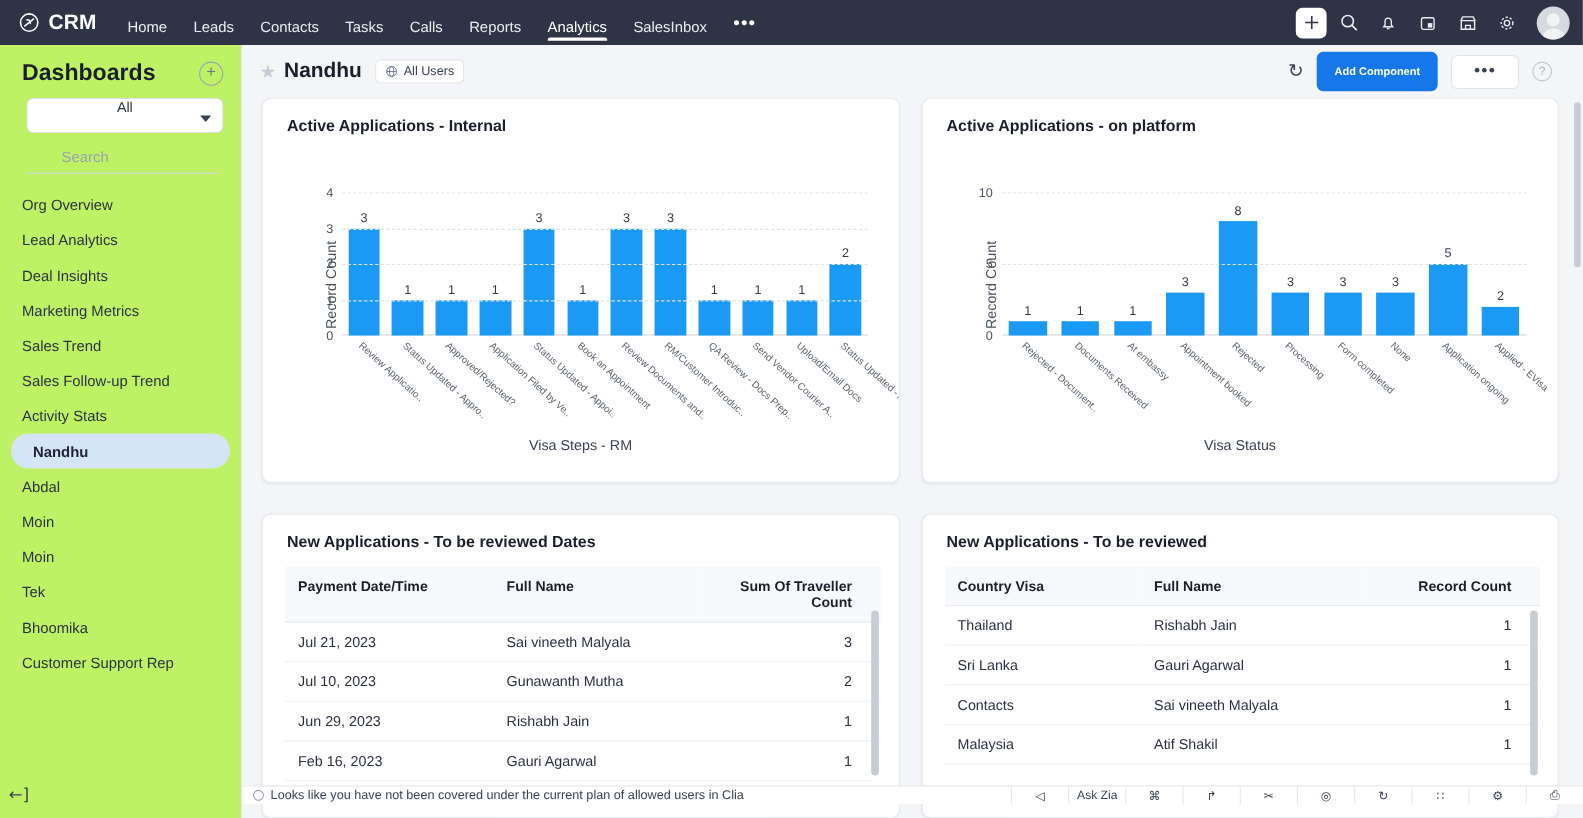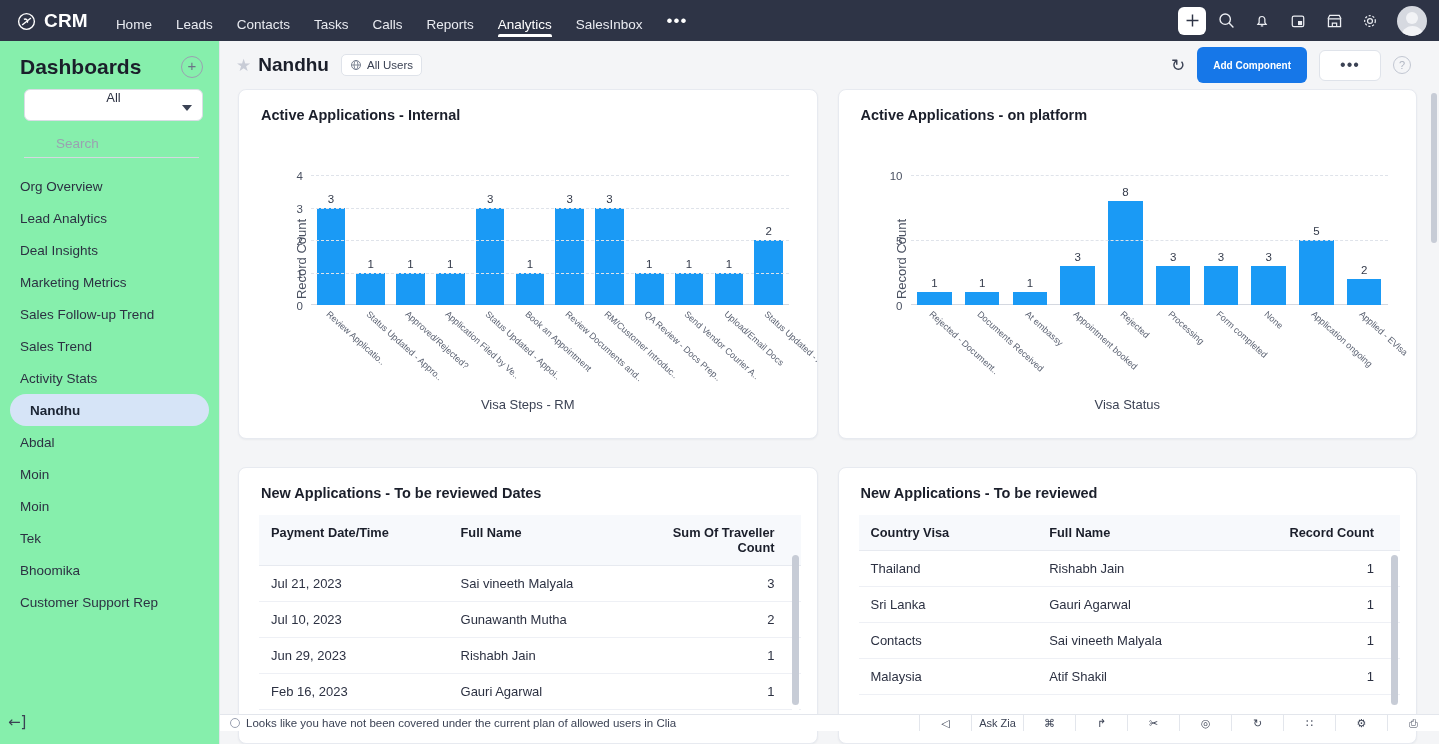--- a/index.html
+++ b/index.html
@@ -7,21 +7,21 @@
     width: 1439px; height: 744px; overflow: hidden;
     font-family: "Liberation Sans", sans-serif;
     background: #f4f5f7; color: #2c3142;
   }
 
   
   .topbar {
     height: 41px; background: #2e3446; display: flex; align-items: center;
     padding: 0 12px 0 16px; color: #fff; position: relative;
   }
-  .brand { display: flex; align-items: flex-end; gap: 7px; margin-right: 16px; }
+  .brand { display: flex; align-items: flex-start; gap: 7px; margin-right: 16px; }
   .brand-mark { width: 21px; height: 21px; }
   .brand-name { font-size: 19px; font-weight: 700; letter-spacing: .2px; }
   .nav { display: flex; align-items: center; height: 41px; }
   .nav-item {
     padding: 0 12px; height: 33px; line-height: 41px; font-size: 13.5px;
     color: #e9ebf1; cursor: pointer; position: relative; white-space: nowrap;
   }
   .nav-item.active { color: #fff; }
   .nav-item.active::after {
     content: ""; position: absolute; left: 12px; right: 12px; bottom: 0;
@@ -45,21 +45,21 @@
   .avatar::after {
     content:""; position:absolute; left:3.5px; top:20px; width:23px; height:16px;
     border-radius:12px 12px 0 0; background:#f2f3f6;
   }
 
   
   .body { display: flex; height: 703px; }
 
   
   .sidebar {
-    width: 220px; background: #86efac; border-right: 1px solid #e3e6ec;
+    width: 220px; background: #bef264; border-right: 1px solid #e3e6ec;
     display: flex; flex-direction: column; position: relative;
   }
   .sb-head { display: flex; align-items: center; padding: 14px 16px 8px 20px; }
   .sb-title { font-size: 21px; font-weight: 700; color: #1b1f2b; }
   .sb-add {
     margin-left: auto; width: 22px; height: 22px; border-radius: 50%;
     border: 1.4px solid #9aa1b1; color: #6b7486; font-size: 15px; line-height: 18px;
     text-align: center; cursor: pointer;
   }
   .sb-select {
@@ -266,22 +266,22 @@
 
     <div class="sb-search">
       <input type="text" placeholder="Search" style="">
     </div>
 
     <div class="sb-list">
       <div class="sb-item">Org Overview</div>
       <div class="sb-item">Lead Analytics</div>
       <div class="sb-item">Deal Insights</div>
       <div class="sb-item">Marketing Metrics</div>
+      <div class="sb-item">Sales Trend</div>
       <div class="sb-item">Sales Follow-up Trend</div>
-      <div class="sb-item">Sales Trend</div>
       <div class="sb-item">Activity Stats</div>
       <div class="sb-item active">Nandhu</div>
       <div class="sb-item">Abdal</div>
       <div class="sb-item">Moin</div>
       <div class="sb-item">Moin</div>
       <div class="sb-item">Tek</div>
       <div class="sb-item">Bhoomika</div>
       <div class="sb-item">Customer Support Rep</div>
     </div>
 

